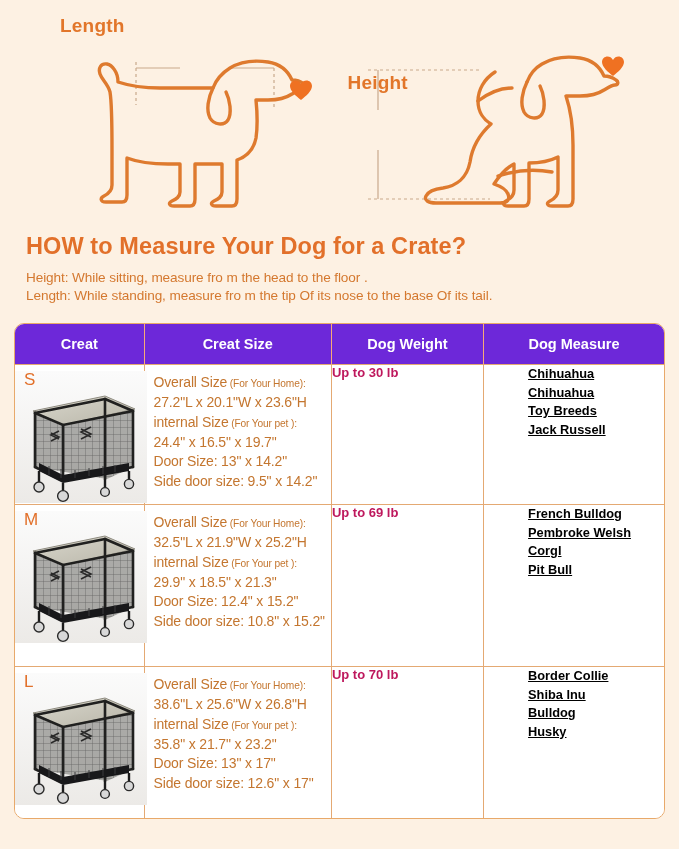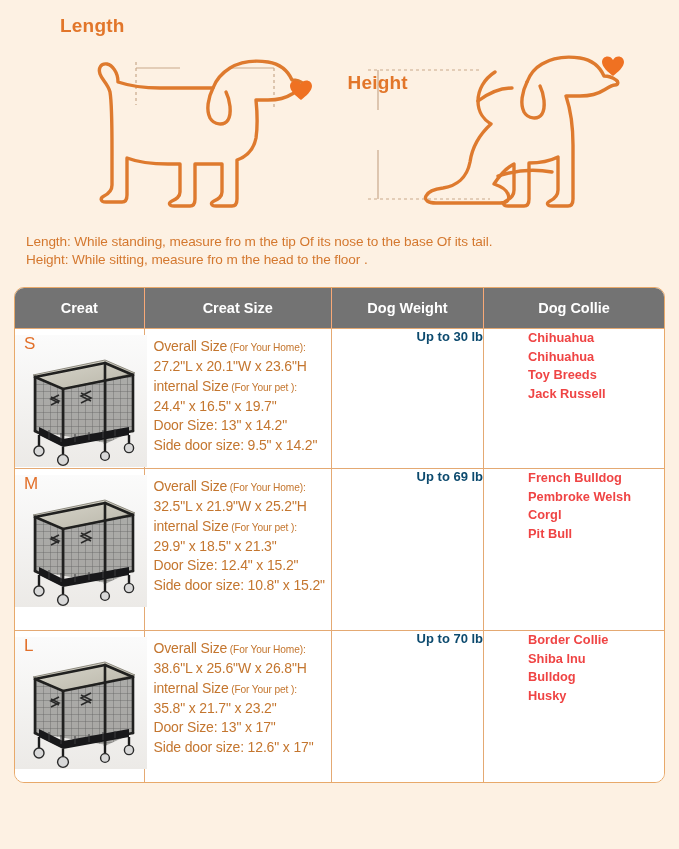--- a/index.html
+++ b/index.html
@@ -53,21 +53,21 @@
   .tbl {
     width: 651px;
     border-collapse: separate;
     border-spacing: 0;
     border-radius: 10px;
     overflow: hidden;
     border: 1px solid #e8a96a;
     background: #fff;
   }
   .tbl thead th {
-    background: #737373;
+    background: #6d28d9;
     color: #ffffff;
     font-size: 14.5px;
     font-weight: bold;
     padding: 12px 4px;
     text-align: center;
     border-right: 1px solid #f8a977;
   }
   .tbl thead th:last-child { border-right: none; }
 
   .tbl td {
@@ -103,33 +103,34 @@
     line-height: 1.42;
     white-space: nowrap;
     letter-spacing: -.15px;
   }
   .size-line .lead { font-size: 14px; }
   .size-line .paren { font-size: 10.2px; }
 
   
   .weight-cell {
     vertical-align: middle;
-    text-align: right;
-    color: #0c4a6e;
+    text-align: left;
+    color: #be185d;
     font-size: 13px;
     font-weight: bold;
   }
 
   
   .breeds-cell { vertical-align: middle; padding-left: 44px; }
   .breed-line {
-    color: #ef4444;
+    color: #000000;
     font-size: 12.8px;
     font-weight: bold;
     line-height: 1.45;
+    text-decoration: underline;
   }
 </style>
 </head>
 <body>
 
 <div class="page">
 
   <div class="illus-band">
 
     <div class="illus">
@@ -240,32 +241,33 @@
           <path d="M138 101 C150 92 160 88 172 88"></path>
           <path d="M158 176 C176 170 196 169 212 172"></path>
         </g>
         <path d="M273 60 c-3-6-11-4-11 2 c0 5 6 10 11 14 c5-4 11-9 11-14 c0-6-8-8-11-2 z" fill="#ef7122"></path>
       </svg>
       <div class="dim-label label-height">Height</div>
     </div>
   </div>
 
   <div class="heading-block">
+    <div class="main-title">HOW to Measure Your Dog for a Crate?</div>
+    <div class="sub-line">Height: While sitting, measure fro m the head to the floor .</div>
     <div class="sub-line">Length: While standing, measure fro m the tip Of its nose to the base Of its tail.</div>
-    <div class="sub-line">Height: While sitting, measure fro m the head to the floor .</div>
   </div>
 
   <div class="table-wrap">
     <table class="tbl">
       <thead>
         <tr>
           <th class="col-crate">Creat</th>
           <th class="col-size">Creat Size</th>
           <th class="col-weight">Dog Weight</th>
-          <th class="col-breeds">Dog Collie</th>
+          <th class="col-breeds">Dog Measure</th>
         </tr>
       </thead>
       <tbody id="tbody">
           <tr style="height: 140px;">
             <td class="col-crate crate-cell">
   <svg viewBox="0 0 132 132" class="crate-img">
     <defs>
       <linearGradient id="topg" x1="0" y1="0" x2="1" y2="1">
         <stop offset="0%" stop-color="#d9d7cc"></stop>
                     <stop offset="100%" stop-color="#b8b5a8"></stop>

